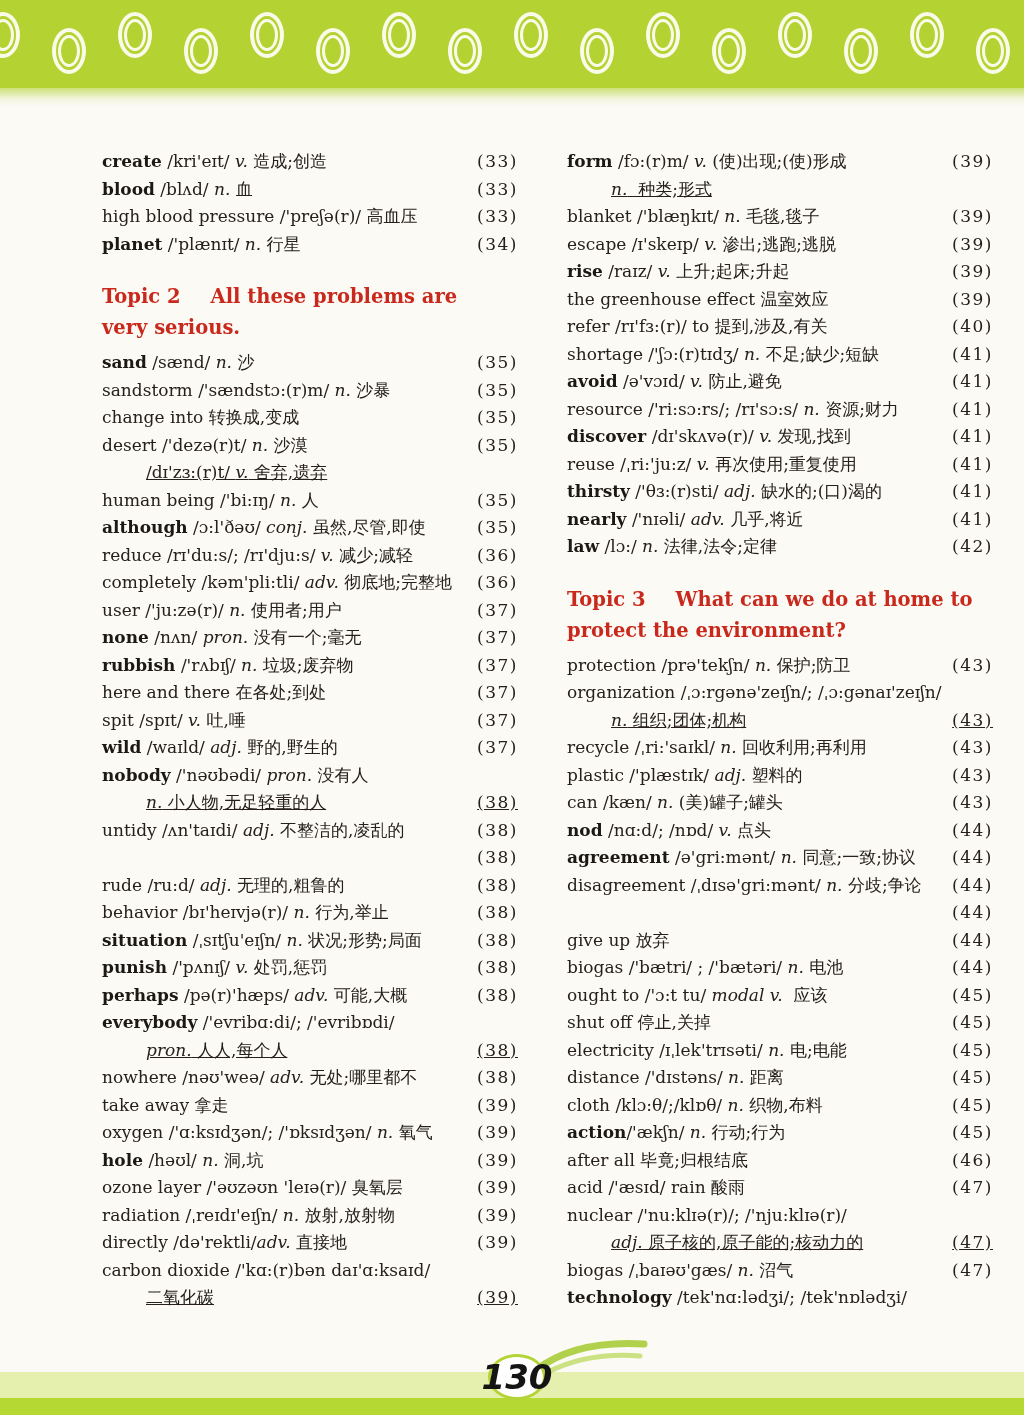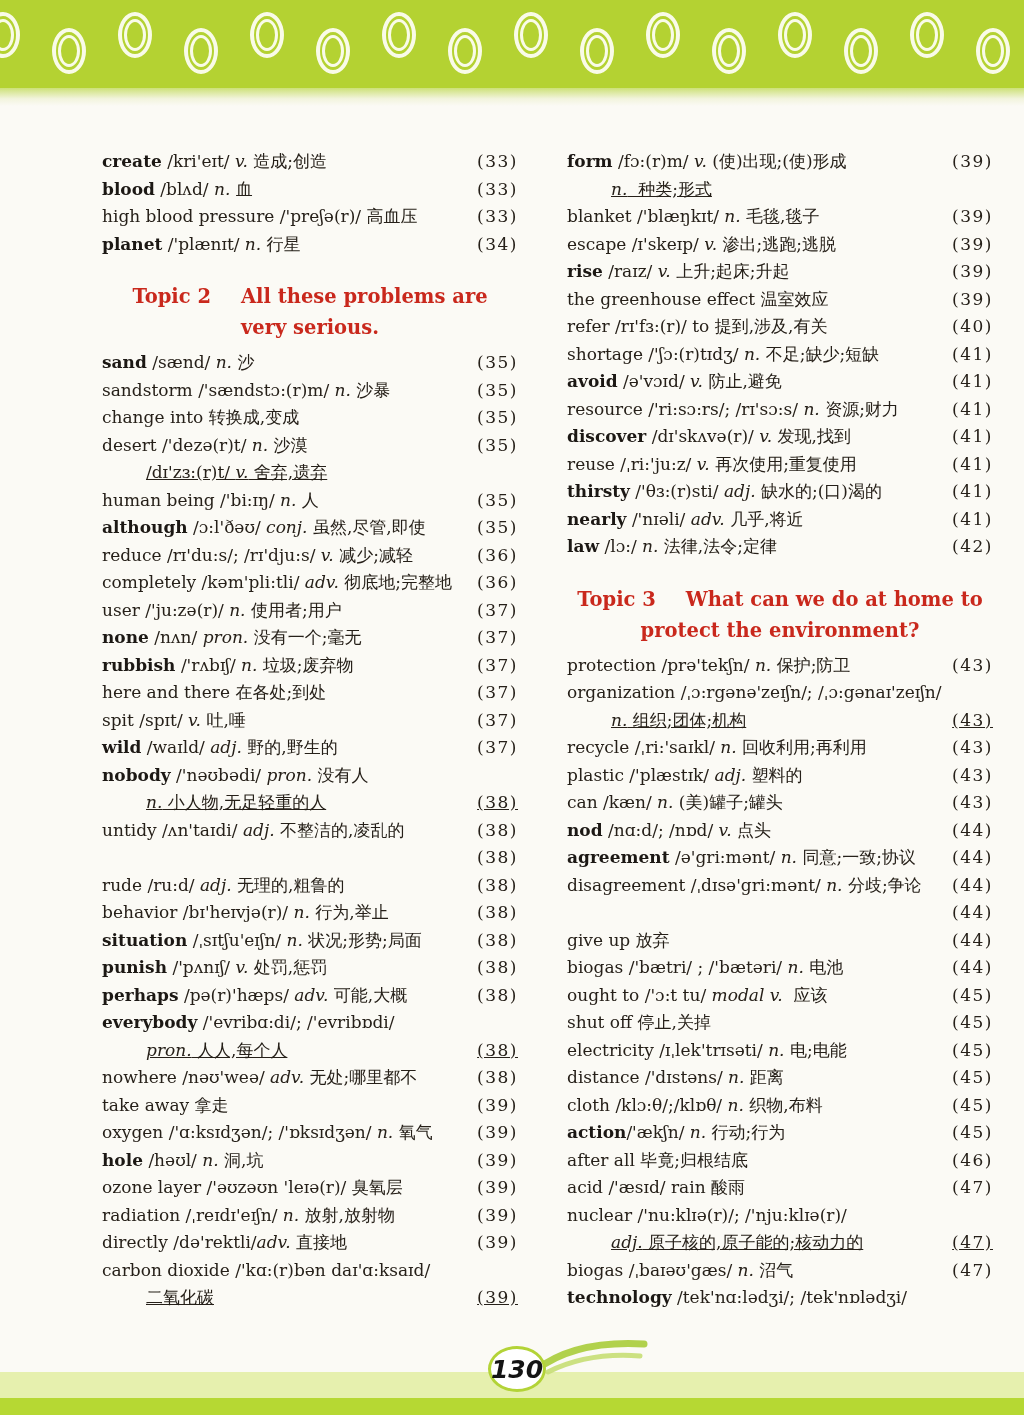--- a/index.html
+++ b/index.html
@@ -20,31 +20,31 @@
   #col-left{left:102px;width:416px;}
   #col-right{left:567px;width:426px;}
   .line{display:flex;align-items:baseline;height:27.5px;line-height:27.5px;font-size:17px;white-space:pre;}
   .line .content{white-space:pre;}
   .indent{padding-left:44px;text-decoration:underline;}
   .seg-b{font-weight:bold;color:#1c1814;margin-top:8px;}
   .seg-i{font-style:italic;}
   .pagenum{margin-left:auto;letter-spacing:1.5px;}
   .gap{height:23px;}
   .gapsm{height:6px;}
-  .heading{justify-content:center;color:#c9281c;font-weight:bold;font-size:19.5px;height:31px;line-height:31px;}
+  .heading{justify-content:flex-start;color:#c9281c;font-weight:bold;font-size:19.5px;height:31px;line-height:31px;}
   .seg-ht{margin-right:30px;}
   
   .band-light{position:absolute;left:0;top:1372px;width:1024px;height:26px;background:#e6f0ae;}
   .band-dark{position:absolute;left:0;top:1398px;width:1024px;height:17px;background:#b6d833;}
   .badge{position:absolute;left:478px;top:1344px;width:180px;height:60px;}
-  .badge-oval{position:absolute;left:10px;top:2px;width:58px;height:46px;background:#fff;
+  .badge-oval{position:absolute;left:10px;top:10px;width:58px;height:46px;background:#fff;
     border:3px solid #b3d337;border-radius:50%;box-sizing:border-box;
     display:flex;align-items:center;justify-content:center;
     font-family:"DejaVu Sans","Liberation Sans",sans-serif;
-    font-weight:bold;font-style:italic;font-size:25px;color:#141414;}
+    font-weight:bold;font-style:italic;font-size:34px;color:#141414;}
   .badge-swoosh{position:absolute;left:52px;top:-8px;width:120px;height:40px;}
 </style>
 </head>
 <body>
 
 <div class="header-band" id="header-band">
     <span class="ring" style="left: -14px; top: 12px;"></span>
     <span class="ring" style="left: 52px; top: 28px;"></span>
     <span class="ring" style="left: 118px; top: 12px;"></span>
     <span class="ring" style="left: 184px; top: 28px;"></span>

